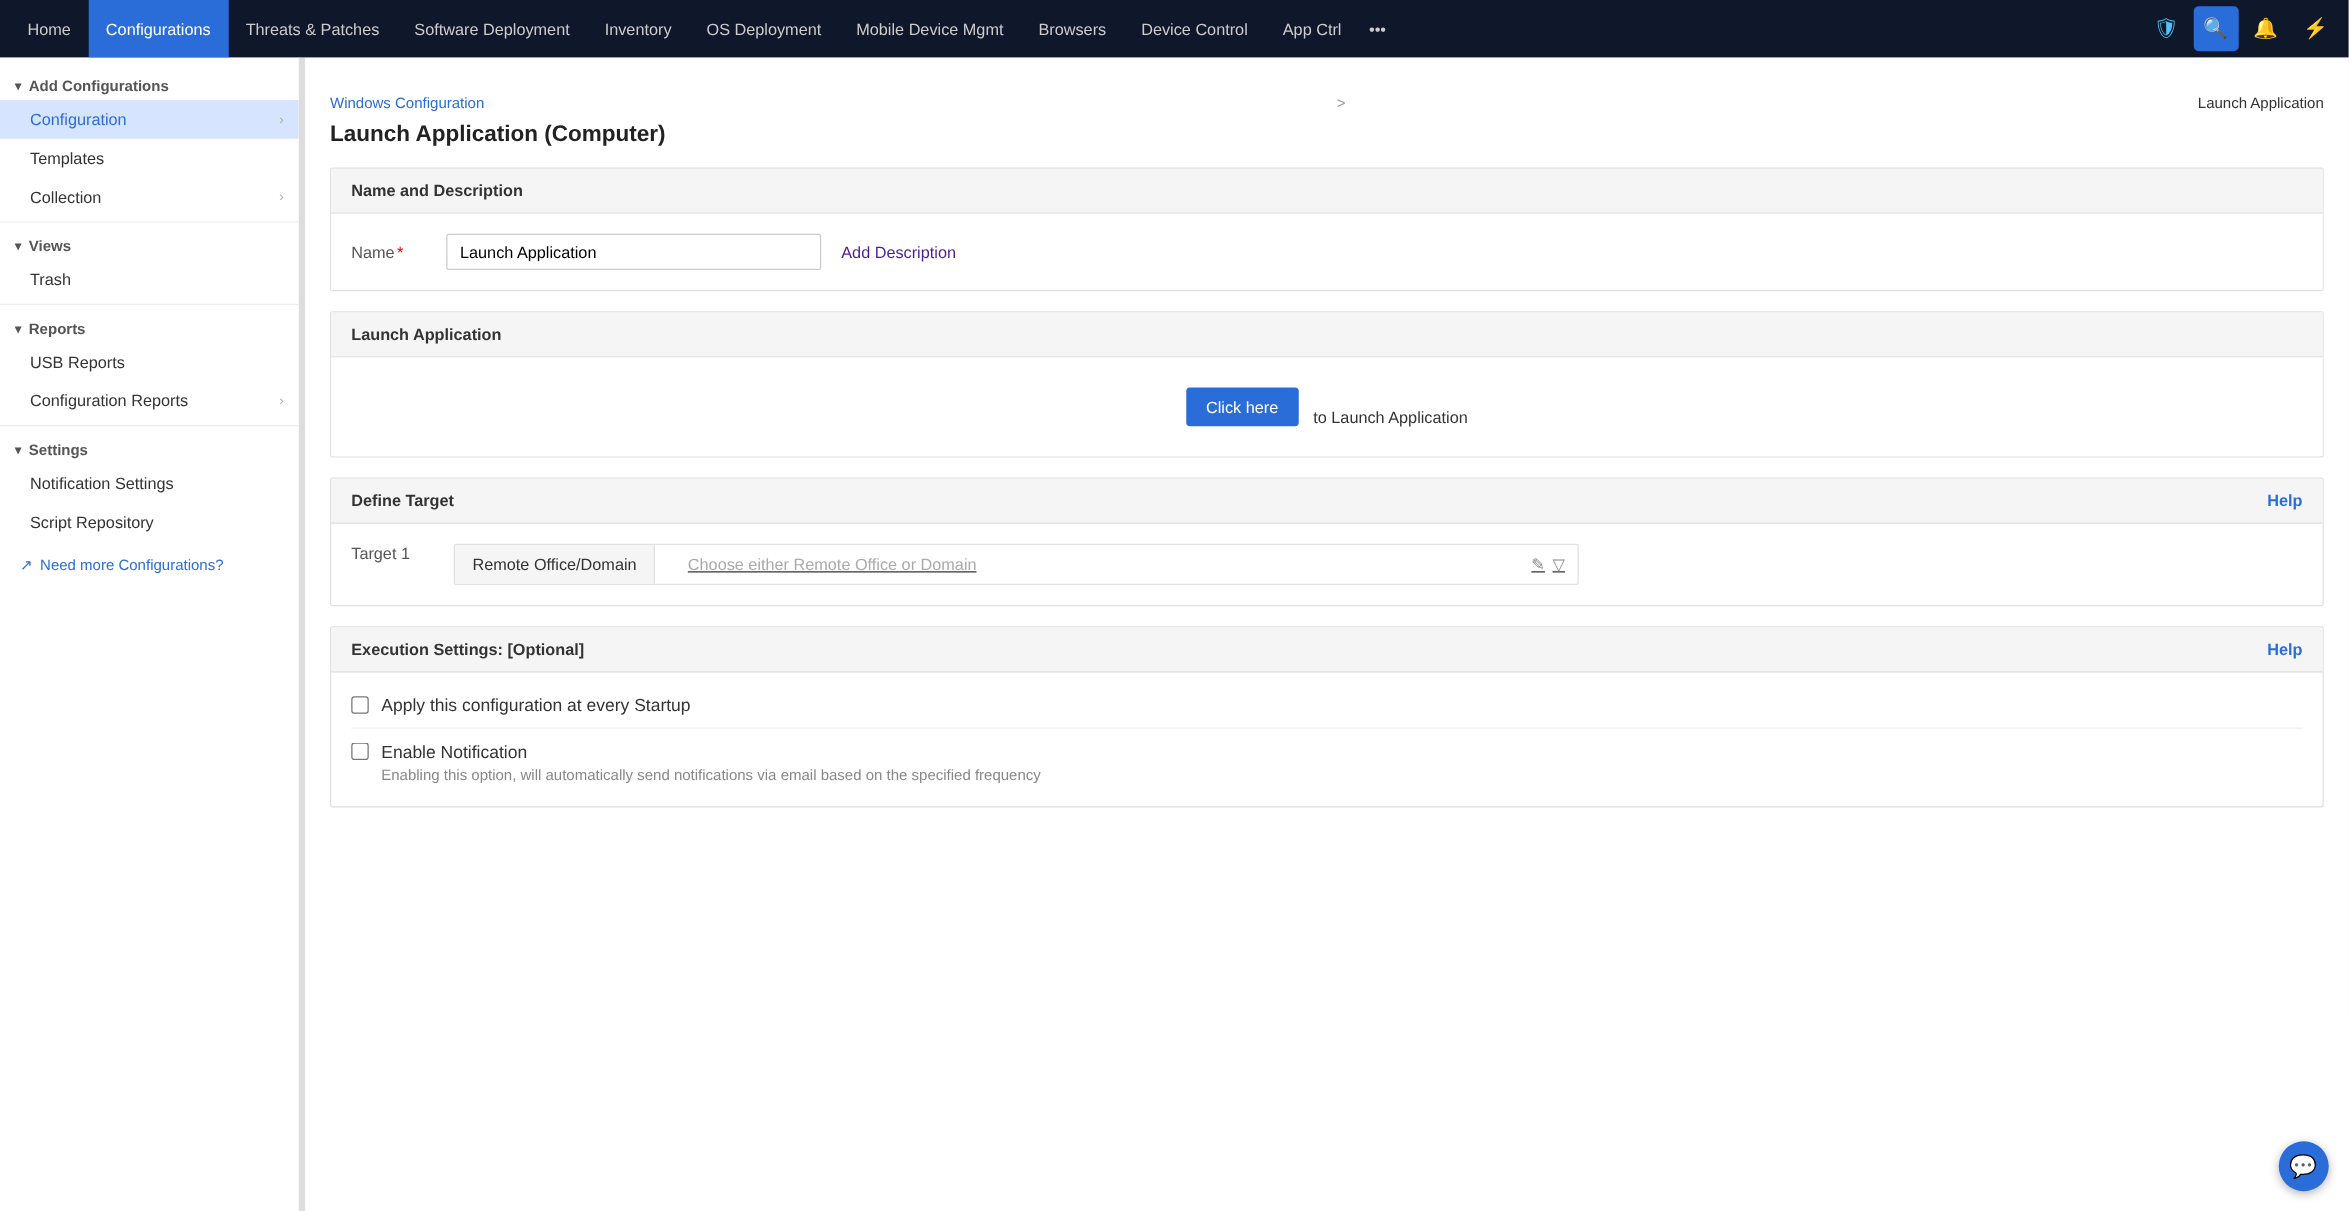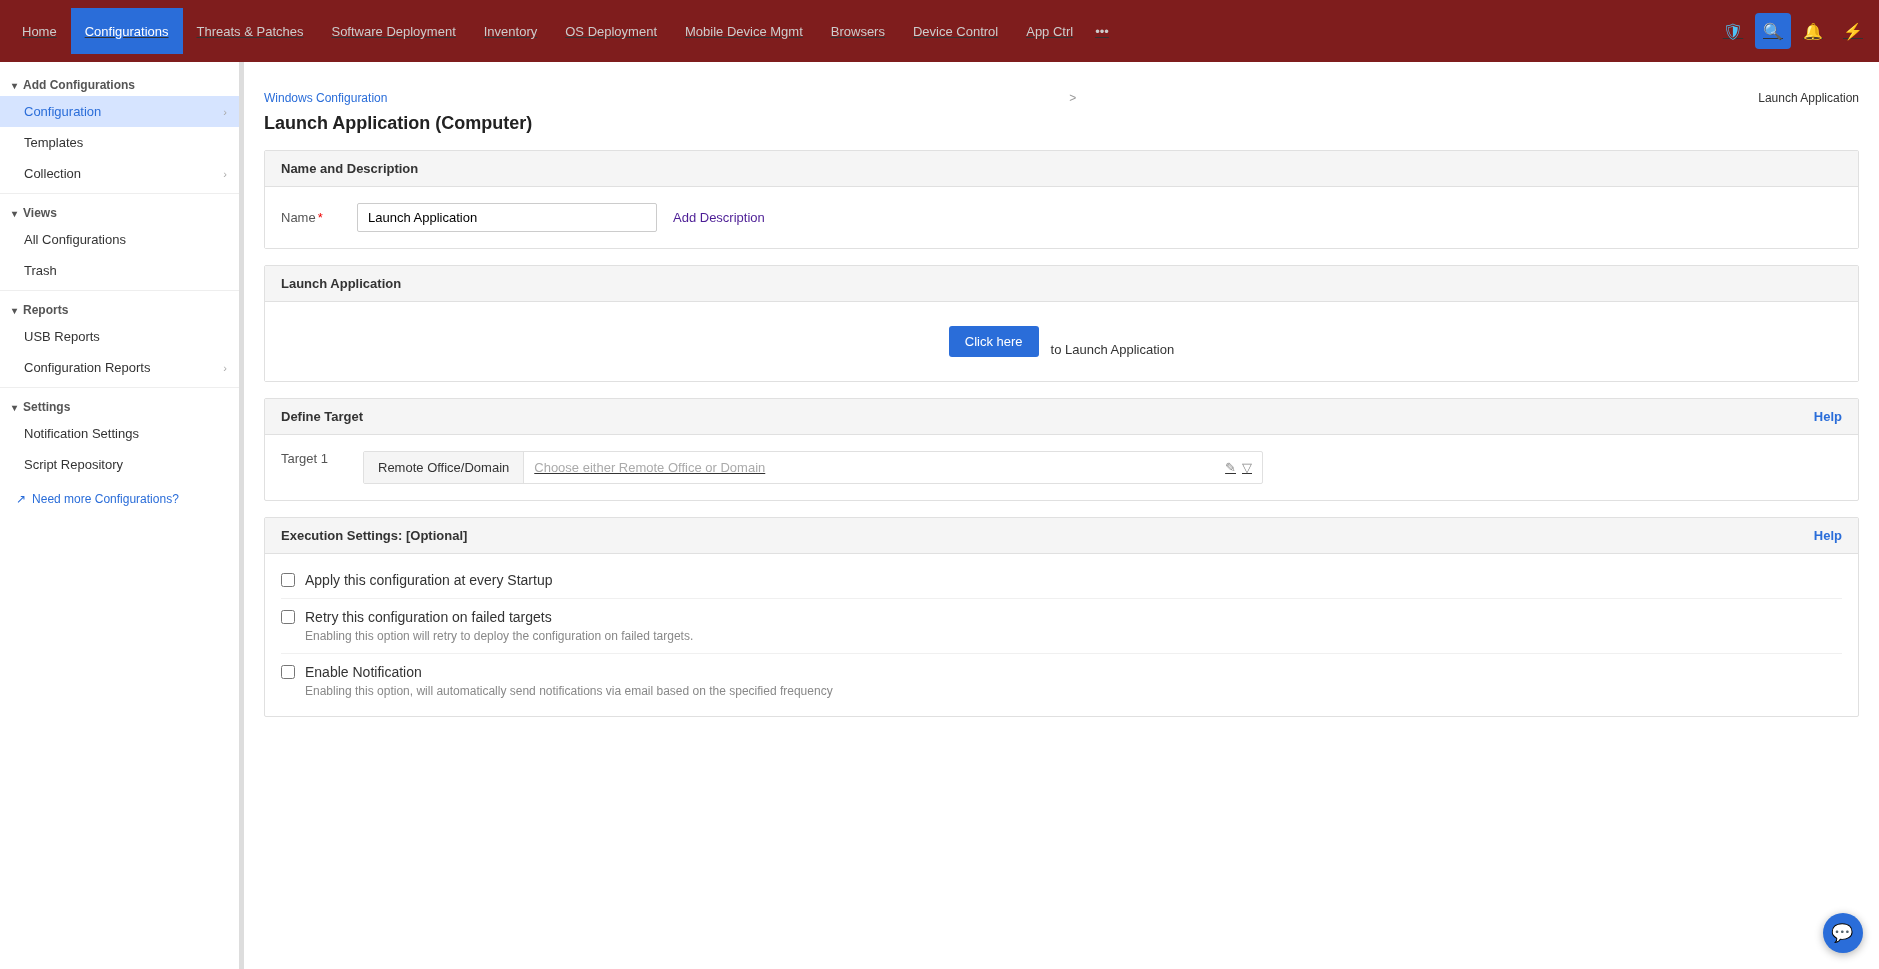--- a/index.html
+++ b/index.html
@@ -1,26 +1,25 @@
 <!DOCTYPE html>
 <html><head>
   <meta charset="utf-8">
   <style>
     * { box-sizing: border-box; margin: 0; padding: 0; }
     body { font-family: -apple-system, BlinkMacSystemFont, "Segoe UI", Arial, sans-serif; font-size: 13px; background: #f5f5f5; color: #333; height: 969px; width: 1879px; overflow: hidden; display: flex; flex-direction: column; }
 
     
     .top-nav {
-      background: #7f1d1d;
-      display: flex;
-      align-items: center;
-      height: 62px;
+      background: #0f172a;
+      display: flex;
+      align-items: center;
+      height: 46px;
       padding: 0 8px;
       flex-shrink: 0;
-      text-decoration: underline;
     }
     .nav-item {
       color: #ccc;
       padding: 0 14px;
       height: 46px;
       display: flex;
       align-items: center;
       cursor: pointer;
       font-size: 13px;
       white-space: nowrap;
@@ -219,20 +218,21 @@
       min-width: 70px;
       margin-right: 12px;
     }
     .target-inner {
       border: 1px solid #e0e0e0;
       border-radius: 2px;
       display: flex;
       align-items: center;
       flex: 1;
       max-width: 900px;
+      gap: 16px;
     }
     .target-type {
       background: #f5f5f5;
       border-right: 1px solid #e0e0e0;
       padding: 8px 14px;
       font-size: 13px;
       color: #333;
       white-space: nowrap;
     }
     .target-select-area {
@@ -352,23 +352,20 @@
     <div class="sidebar-item">
       <span>Collection</span>
       <span class="arrow">›</span>
     </div>
     <div class="sidebar-divider"></div>
     <div class="sidebar-section-header">
       <span class="chevron">▾</span>
       <span>Views</span>
     </div>
     <div class="sidebar-item">
-      <span>All Configurations</span>
-    </div>
-    <div class="sidebar-item">
       <span>Trash</span>
     </div>
     <div class="sidebar-divider"></div>
     <div class="sidebar-section-header">
       <span class="chevron">▾</span>
       <span>Reports</span>
     </div>
     <div class="sidebar-item">
       <span>USB Reports</span>
     </div>
@@ -460,27 +457,20 @@
       <div class="exec-body">
         <div class="exec-row">
           <div class="exec-checkbox-row">
             <input type="checkbox" style="">
             <span class="exec-label">Apply this configuration at every Startup</span>
           </div>
         </div>
         <div class="exec-row">
           <div class="exec-checkbox-row">
             <input type="checkbox" style="">
-            <span class="exec-label">Retry this configuration on failed targets</span>
-          </div>
-          <div class="exec-desc">Enabling this option will retry to deploy the configuration on failed targets.</div>
-        </div>
-        <div class="exec-row">
-          <div class="exec-checkbox-row">
-            <input type="checkbox" style="">
             <span class="exec-label">Enable Notification</span>
           </div>
           <div class="exec-desc">Enabling this option, will automatically send notifications via email based on the specified frequency</div>
         </div>
       </div>
     </div>
   </main>
 </div>
 
 <div class="chat-bubble">💬</div>

